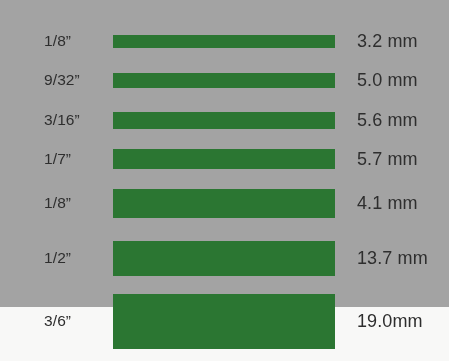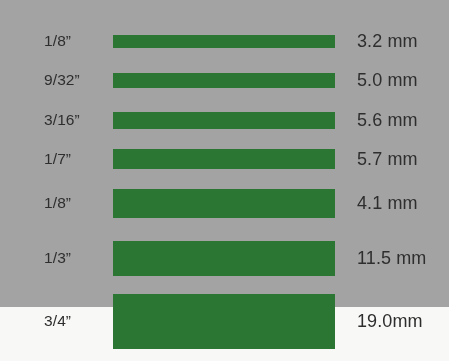--- a/index.html
+++ b/index.html
@@ -108,28 +108,28 @@
 
   <div class="chart-row" style="top:203px; transform:translateY(-50%);">
     <div class="row-label-left">1/8”</div>
     <div class="bar-track">
       <div class="bar" style="height:29px;"></div>
     </div>
     <div class="row-label-right">4.1 mm</div>
   </div>
 
   <div class="chart-row" style="top:258px; transform:translateY(-50%);">
-    <div class="row-label-left">1/3”</div>
+    <div class="row-label-left">1/2”</div>
     <div class="bar-track">
       <div class="bar" style="height:35px;"></div>
     </div>
-    <div class="row-label-right">11.5 mm</div>
+    <div class="row-label-right">13.7 mm</div>
   </div>
 
   <div class="chart-row" style="top:321px; transform:translateY(-50%);">
-    <div class="row-label-left">3/4”</div>
+    <div class="row-label-left">3/6”</div>
     <div class="bar-track">
       <div class="bar" style="height:55px;"></div>
     </div>
     <div class="row-label-right">19.0mm</div>
   </div>
 
 </div>
 
 </body></html>

